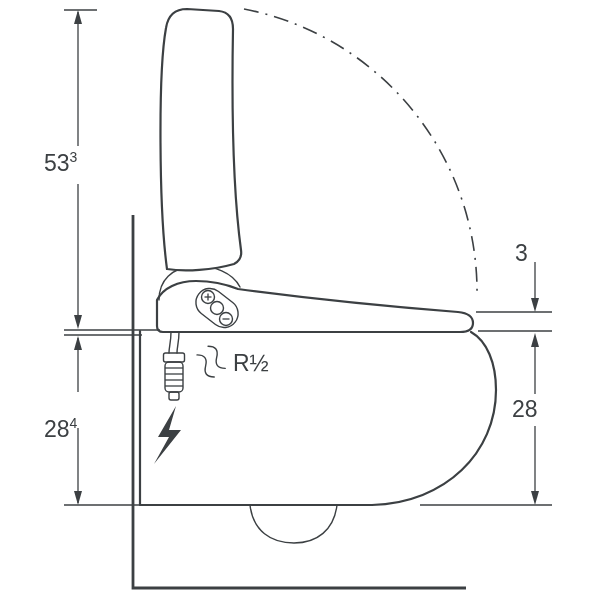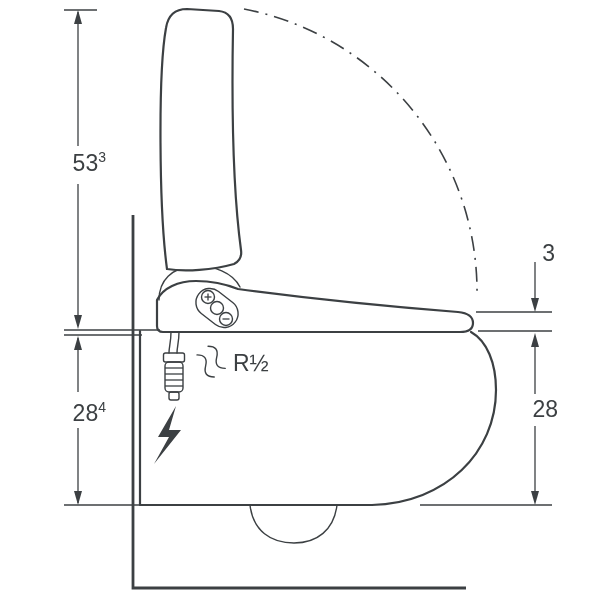--- a/index.html
+++ b/index.html
@@ -16,21 +16,21 @@
     overflow:hidden;
   }
   .canvas svg{position:absolute;left:0;top:0;}
   .label{
     position:absolute;
     color:var(--text);
     font-size:23px;
     line-height:1;
     white-space:nowrap;
   }
-  .label.centered{text-align:right;}
+  .label.centered{text-align:left;}
   .label sup{
     font-size:14px;
     vertical-align:super;
     line-height:0;
   }
   
   .obj{fill:none;stroke:var(--line);stroke-width:2.2;stroke-linecap:round;stroke-linejoin:round;}
   .objfill{fill:var(--bg);stroke:var(--line);stroke-width:2.2;stroke-linejoin:round;}
   .wall{fill:none;stroke:var(--line);stroke-width:2.8;stroke-linejoin:miter;}
   .thin{fill:none;stroke:var(--line);stroke-width:1.4;stroke-linecap:round;stroke-linejoin:round;}
@@ -129,21 +129,21 @@
       <line class="dim" x1="535" y1="426" x2="535" y2="491"></line>
       <polygon class="arrow" points="535,505 531,491 539,491"></polygon>
       <line class="dim" x1="420" y1="505" x2="552" y2="505"></line>
     </g>
   </svg>
 
   <div class="label centered" style="left:44px;top:152px;width:62px">
     <span>53</span><sup>3</sup>
   </div>
 
-  <div class="label centered" style="left:44px;top:402px;width:62px">
+  <div class="label centered" style="left:44px;top:418px;width:62px">
     <span>28</span><sup>4</sup>
   </div>
 
   <div class="label centered" style="left:515px;top:242px;width:40px">
     <span>3</span><sup></sup>
   </div>
 
   <div class="label centered" style="left:512px;top:398px;width:46px">
     <span>28</span><sup></sup>
   </div>

